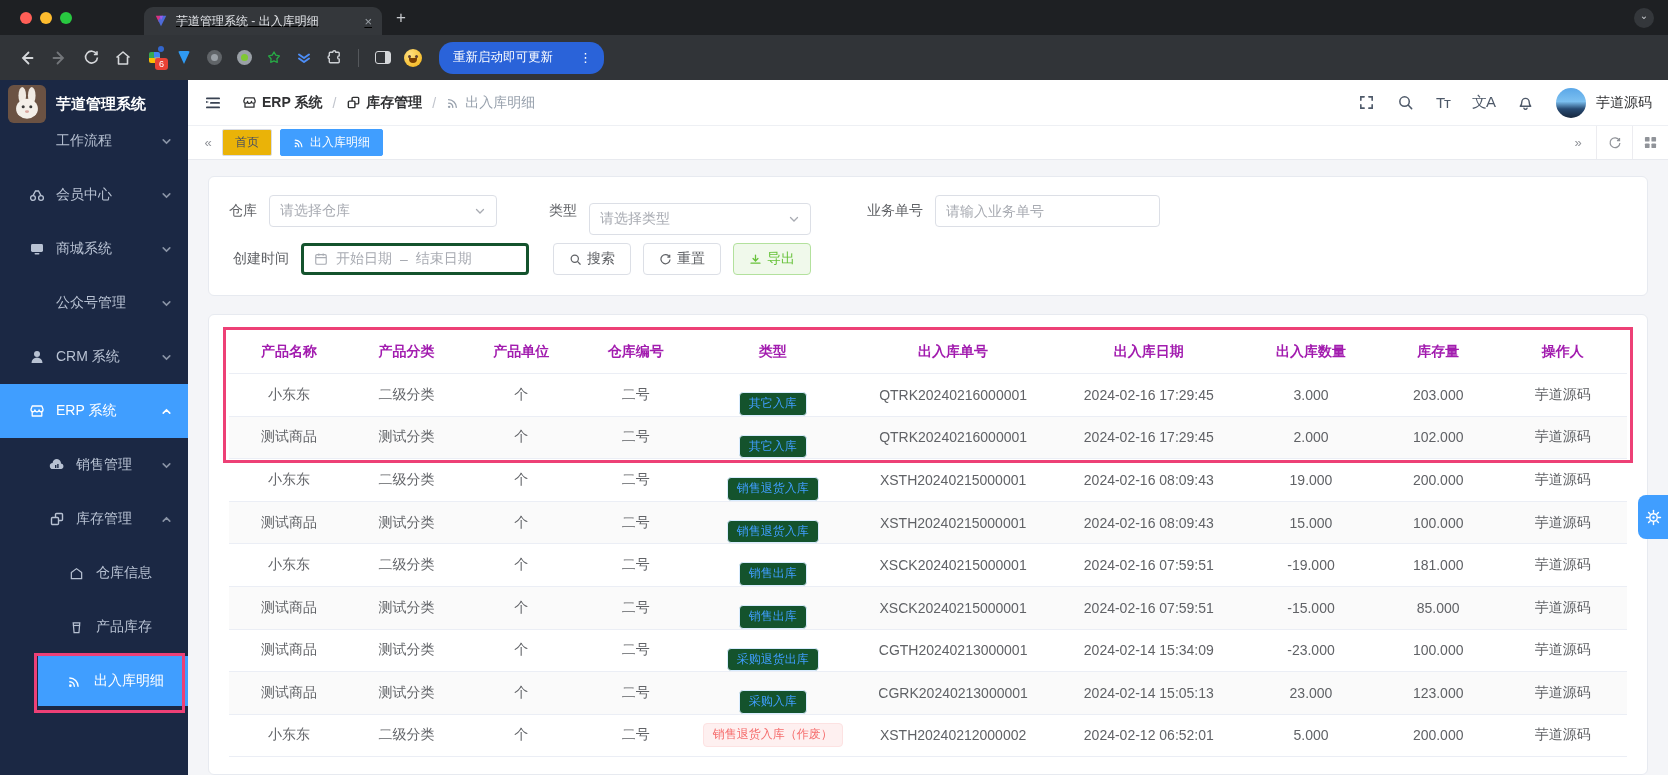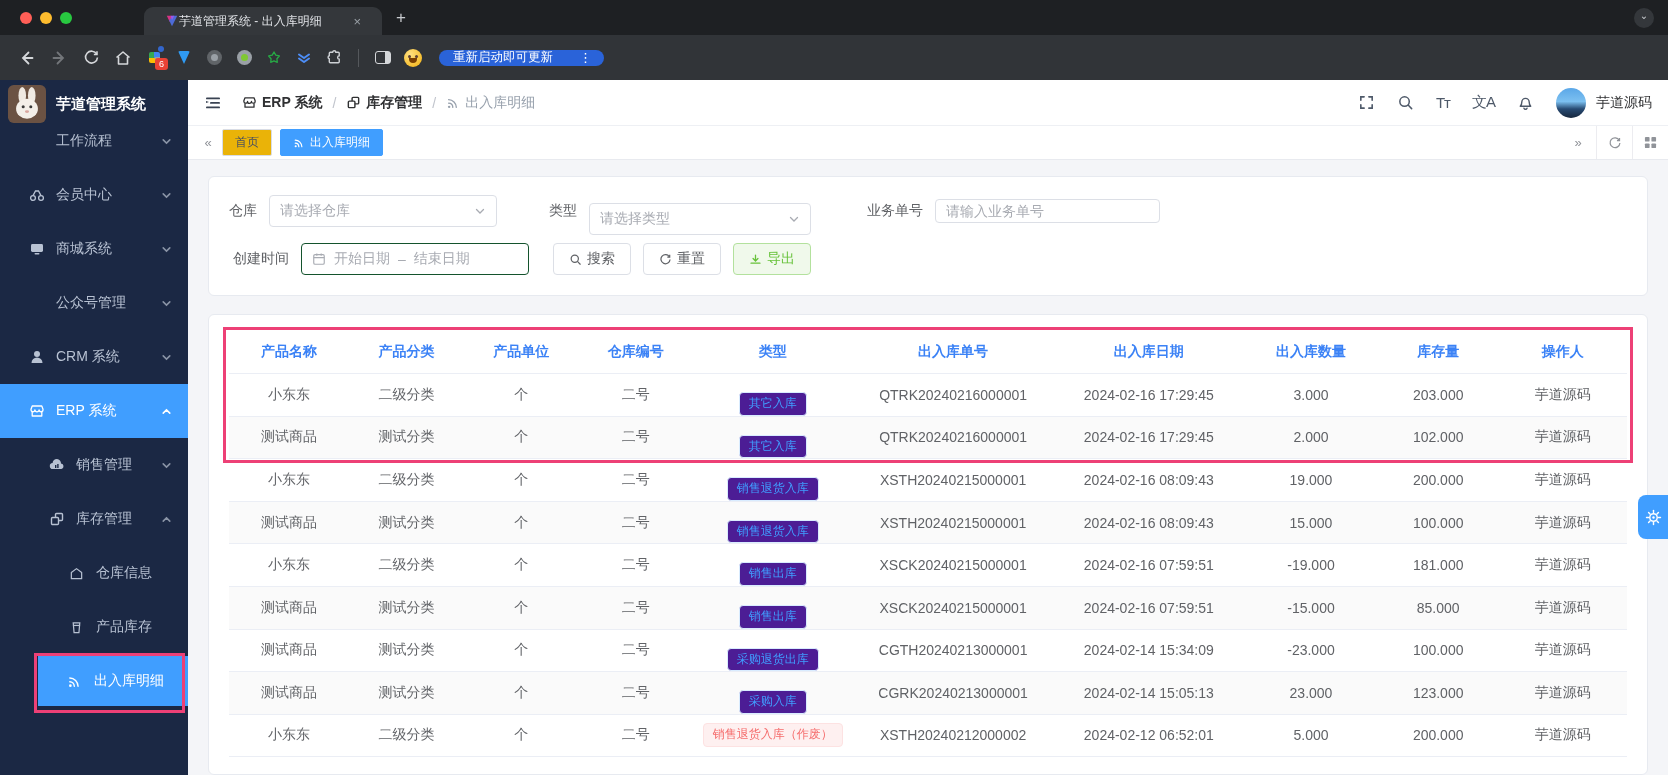--- a/index.html
+++ b/index.html
@@ -4,21 +4,21 @@
 <style>
   * { margin:0; padding:0; box-sizing:border-box; }
   body { font-family:"Liberation Sans","DejaVu Sans",sans-serif; }
   .screen { width:1668px; height:775px; overflow:hidden; position:relative; background:#f4f5f8; }
 
   
   .tabstrip { height:35px; background:#1e2023; display:flex; align-items:center; }
   .lights { display:flex; gap:8px; padding:0 14px 0 20px; }
   .light { width:12px; height:12px; border-radius:50%; }
   .light.red { background:#ff5f57; } .light.yellow { background:#febc2e; } .light.green { background:#28c840; }
-  .tab { align-self:flex-end; height:28px; width:238px; background:#34373b; border-radius:9px 9px 0 0; display:flex; align-items:center; padding:0 21px; margin-left:58px; }
+  .tab { align-self:flex-end; height:28px; width:238px; background:#34373b; border-radius:9px 9px 0 0; display:flex; align-items:center; gap:8px; padding:0 10px; margin-left:58px;text-decoration:underline; }
   .tab-title { flex:1; font-size:12px; color:#e2e4e8; white-space:nowrap; overflow:hidden; text-overflow:ellipsis; }
   .tab-close { color:#9aa0a6; font-size:13px; cursor:default; }
   .tab-close::before { content:"\00D7"; }
   .newtab { color:#c8cbcf; font-size:17px; margin-left:14px; }
   .newtab::before { content:"+"; }
   .tabstrip-right { margin-left:auto; margin-right:14px; width:20px; height:20px; border-radius:50%; background:#34373b; color:#c8cbcf; font-size:10px; display:flex; align-items:center; justify-content:center; }
   .tabstrip-right::before { content:"\2304"; margin-top:-4px; }
 
   .toolbar { height:45px; background:#313438; display:flex; align-items:center; padding:0 14px; gap:6px; }
   .nav-ic { width:26px; height:26px; display:flex; align-items:center; justify-content:center; color:#d5d7da; }
@@ -33,21 +33,21 @@
   .ext-wheel { width:15px; height:15px; border-radius:50%; background:#606468; display:flex; align-items:center; justify-content:center; }
   .ext-wheel::before { content:""; width:7px; height:7px; border-radius:50%; background:#9aa0a6; }
   .ext-greendot { width:15px; height:15px; border-radius:50%; background:#9aa0a6; display:flex; align-items:center; justify-content:center; }
   .ext-greendot::before { content:""; width:7px; height:7px; border-radius:50%; background:#7fc832; }
   .tb-divider { width:1px; height:18px; background:#55585c; margin:0 6px; }
   .panel-ic { width:16px; height:13px; border:1.5px solid #d5d7da; border-radius:3px; position:relative; }
   .panel-ic::before { content:""; position:absolute; right:0; top:0; bottom:0; width:5px; background:#d5d7da; }
   .emoji { width:18px; height:18px; border-radius:50%; background:radial-gradient(circle at 35% 30%, #ffe082, #f4b10c); position:relative; }
   .emoji::before { content:""; position:absolute; left:4px; top:6px; width:3px; height:3px; border-radius:50%; background:#5d4037; box-shadow:7px 0 0 #5d4037; }
   .emoji::after { content:""; position:absolute; left:5px; top:9px; width:8px; height:5px; border-radius:0 0 8px 8px; background:#7b3f00; }
-  .update-pill { margin-left:8px; height:16px; background:#2a63d9; border-radius:14px; color:#fff; font-size:12.5px; display:flex; align-items:center; padding:0 6px 0 14px; white-space:nowrap;gap:20px; }
+  .update-pill { margin-left:8px; height:32px; background:#2a63d9; border-radius:14px; color:#fff; font-size:12.5px; display:flex; align-items:center; padding:0 6px 0 14px; white-space:nowrap;gap:20px; }
   .kebab { color:#fff; font-size:13px; padding:0 6px; }
   .kebab::before { content:"\22EE"; }
 
   
   .app { display:flex; height:695px; }
   .sidebar { width:188px; background:#1b2844; color:#b8c2d3; position:relative; flex-shrink:0; overflow:hidden; }
   .logo { height:48px; display:flex; align-items:center; gap:10px; padding:0 8px; position:relative; z-index:3; background:#1b2844; }
   .logo-title { color:#fff; font-size:15px; font-weight:bold; white-space:nowrap; }
   .menu { margin-top:-14px; position:relative; z-index:1; }
   .mi { height:54px; display:flex; align-items:center; padding-left:28px; position:relative; font-size:14px; cursor:pointer; }
@@ -90,34 +90,34 @@
   .content { flex:1; padding:16px 20px 0; overflow:hidden; display:flex; flex-direction:column; }
   .card { background:#fff; border:1px solid #e7eaf0; border-radius:6px; }
   .filter-card { padding:18px 20px 0; height:120px; }
   .frow { display:flex; align-items:center; height:32px; margin-bottom:16px; }
   .fgroup { display:flex; align-items:center; margin-right:52px; }
   .flabel { color:#606266; font-size:14px; margin-right:12px; white-space:nowrap; text-align:right; }
   .sel { height:32px; border:1px solid #dcdfe6; border-radius:4px; display:flex; align-items:center; padding:0 10px; color:#a8abb2; font-size:14px; background:#fff; }
   .sel .ph { flex:1; }
   .sel .sc { color:#a8abb2; display:flex; }
   .w228 { width:228px; } .w222 { width:222px;margin-top:16px; }
-  .txt-input { height:24px; width:225px; border:1px solid #dcdfe6; border-radius:4px; padding:0 10px; font-size:14px; color:#606266; outline:none; font-family:inherit; }
+  .txt-input { height:32px; width:225px; border:1px solid #dcdfe6; border-radius:4px; padding:0 10px; font-size:14px; color:#606266; outline:none; font-family:inherit; }
   .txt-input::placeholder { color:#a8abb2; }
-  .daterange { height:32px; width:228px; border:1px solid #14532d; border-radius:4px; display:flex; align-items:center; padding:0 10px; gap:8px; color:#a8abb2; font-size:14px; }
+  .daterange { height:32px; width:228px; border:3px solid #14532d; border-radius:4px; display:flex; align-items:center; padding:0 10px; gap:8px; color:#a8abb2; font-size:14px; }
   .btn { height:32px; border:1px solid #dcdfe6; background:#fff; border-radius:4px; color:#606266; font-size:14px; display:flex; align-items:center; gap:5px; padding:0 15px; cursor:pointer; font-family:inherit; }
   .btn.export { background:#f0f9eb; border-color:#b3e19d; color:#67c23a; }
   .btn-row-gap { margin-left:24px; display:flex; gap:12px; }
 
   .table-card { margin-top:18px; flex:1; padding:16px 20px; position:relative; }
   table { width:100%; border-collapse:collapse; table-layout:fixed; }
-  th { color:#3b82f6; font-size:14px; font-weight:600; padding:12px 4px; border-bottom:1px solid #ebeef5; text-align:center; }
+  th { color:#a21caf; font-size:14px; font-weight:600; padding:12px 4px; border-bottom:1px solid #ebeef5; text-align:center; }
   td { color:#606266; font-size:14px; padding:0 4px; height:42px; border-bottom:1px solid #ebeef5; text-align:center; white-space:nowrap; overflow:hidden; }
   tbody tr:nth-child(even) { background:#fafafa; }
   .tag { display:inline-block; font-size:12px; padding:3px 9px; border-radius:4px; line-height:1.3; }
-  .tag.blue { background:#4c1d95; border:1px solid #d9ecff; color:#409eff;margin-top:18px; }
+  .tag.blue { background:#14532d; border:1px solid #d9ecff; color:#409eff;margin-top:18px; }
   .tag.red { background:#fef0f0; border:1px solid #fde2e2; color:#f56c6c; }
   .anno-table { position:absolute; left:14px; right:14px; top:12px; height:136px; border:3px solid #ed4076; pointer-events:none; z-index:5; }
 
   .gear-fab { position:absolute; right:0; top:495px; width:30px; height:44px; background:#409eff; border-radius:8px 0 0 8px; display:flex; align-items:center; justify-content:center; cursor:pointer; z-index:6; }
 
   svg { display:block; }
 </style>
 </head>
 <body>
 

